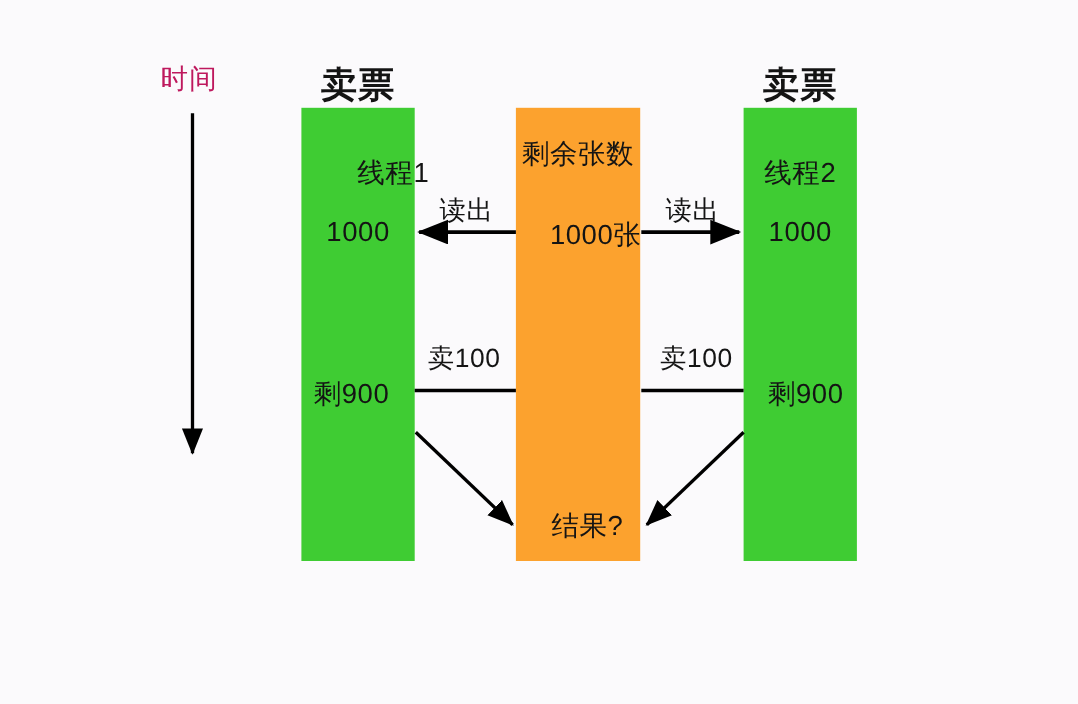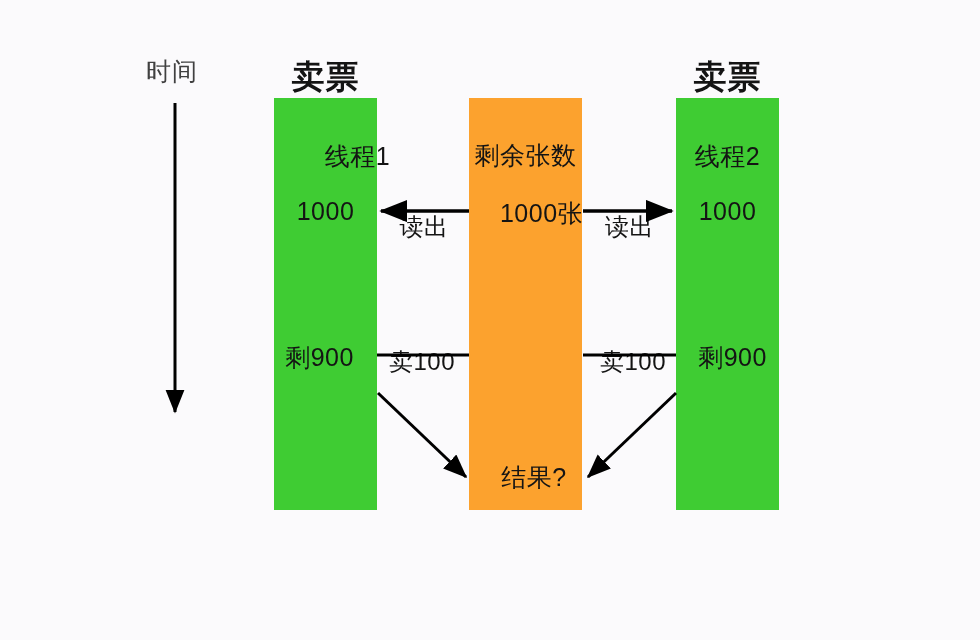--- a/index.html
+++ b/index.html
@@ -39,61 +39,60 @@
     text-align: center;
     font-size: 33px;
     color: #141414;
     font-weight: 700;
     letter-spacing: 1px;
     white-space: nowrap;
   }
   .axis-label {
     position: absolute;
     font-size: 25px;
-    color: #404040;
+    color: #be185d;
     white-space: nowrap;
     letter-spacing: 1px;
   }
   .cell-text {
     position: absolute;
     text-align: center;
     font-size: 25px;
     color: #141414;
     white-space: nowrap;
     letter-spacing: 0.5px;
   }
   .edge-label {
     position: absolute;
     font-size: 24px;
     color: #141414;
     white-space: nowrap;
     text-align: center;
     letter-spacing: 0.5px;
-    margin-top: 36px;
   }
 </style>
 </head>
 <body>
 
 <div id="canvas">
 
   <div class="col green" style="left:274px; top:98px; width:103px; height:412px;"></div>
   <div class="col orange" style="left:469px; top:98px; width:113px; height:412px;"></div>
   <div class="col green" style="left:676px; top:98px; width:103px; height:412px;"></div>
 
   <div class="col-label" style="left:274px; top:55px; width:103px;">卖票</div>
   <div class="col-label" style="left:676px; top:55px; width:103px;">卖票</div>
 
   <div class="axis-label" style="left:146px; top:55px;">时间</div>
 
   <div class="cell-text" style="left:274px; top:140px; width:103px;padding-left:32px;">线程1</div>
   <div class="cell-text" style="left:274px; top:197px; width:103px;">1000</div>
   <div class="cell-text" style="left:268px; top:341px; width:103px;">剩900</div>
 
-  <div class="cell-text" style="left:469px; top:139px; width:113px;">剩余张数</div>
+  <div class="cell-text" style="left:469px; top:123px; width:113px;">剩余张数</div>
   <div class="cell-text" style="left:485px; top:197px; width:113px;">1000张</div>
   <div class="cell-text" style="left:469px; top:461px; width:130px;">结果?</div>
 
   <div class="cell-text" style="left:676px; top:140px; width:103px;">线程2</div>
   <div class="cell-text" style="left:676px; top:197px; width:103px;">1000</div>
   <div class="cell-text" style="left:681px; top:341px; width:103px;">剩900</div>
 
   <div class="edge-label" style="left:378px; top:175px; width:92px;">读出</div>
   <div class="edge-label" style="left:583px; top:175px; width:93px;">读出</div>
   <div class="edge-label" style="left:372px; top:310px; width:100px;">卖100</div>

